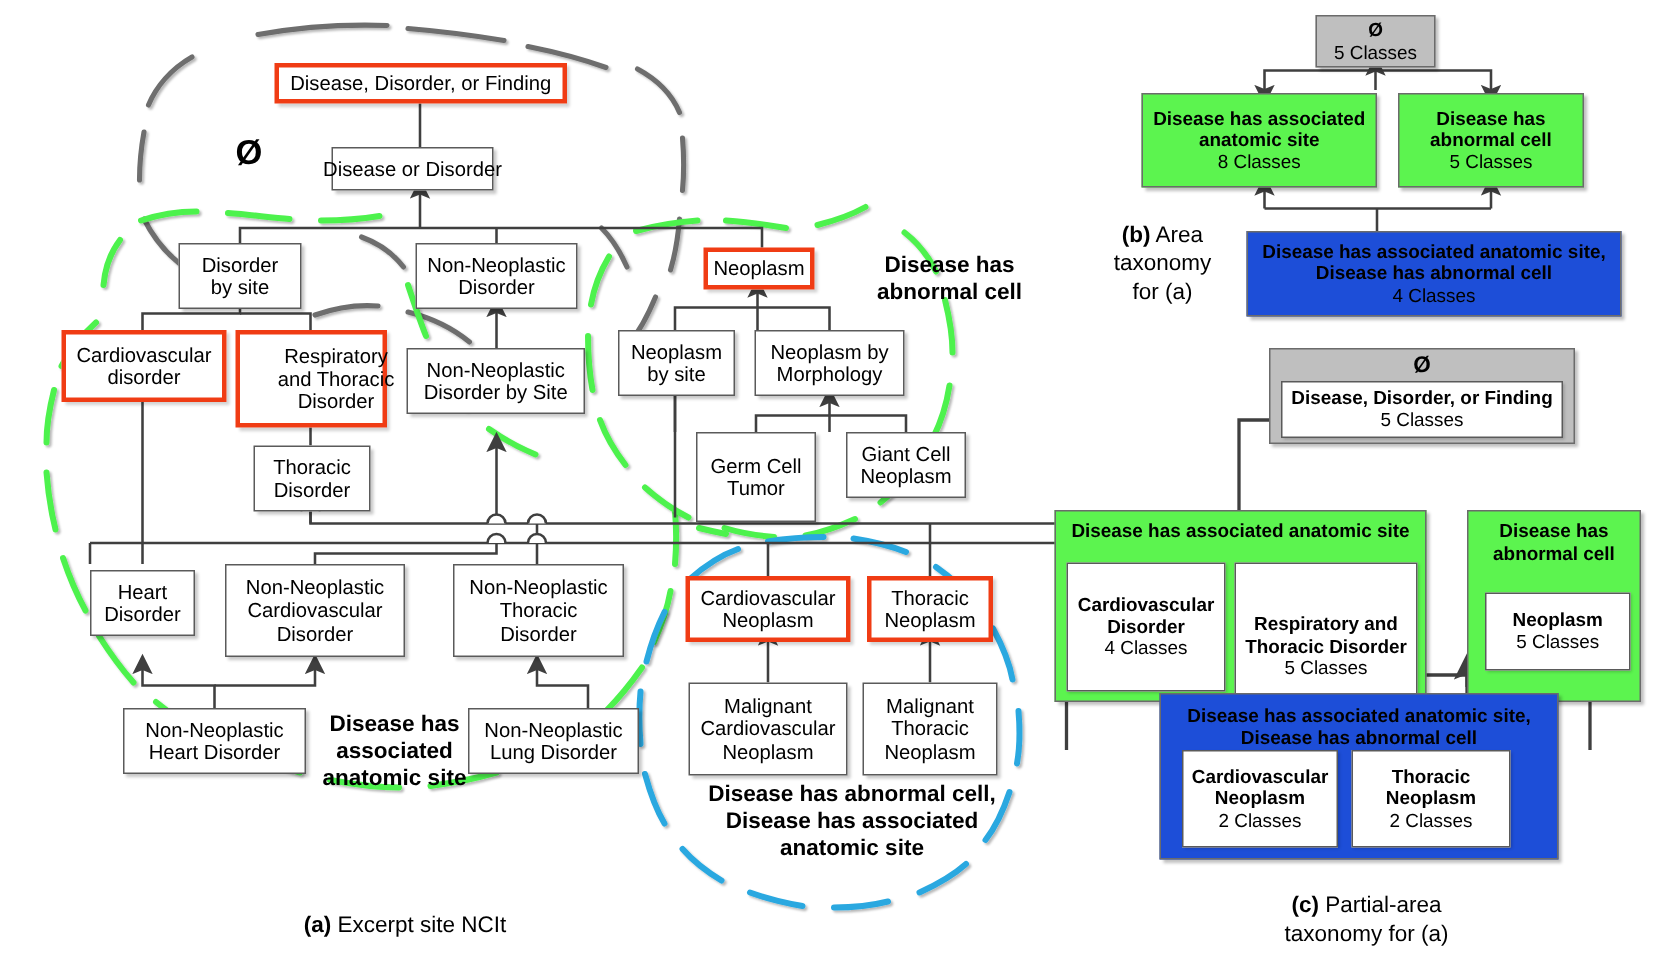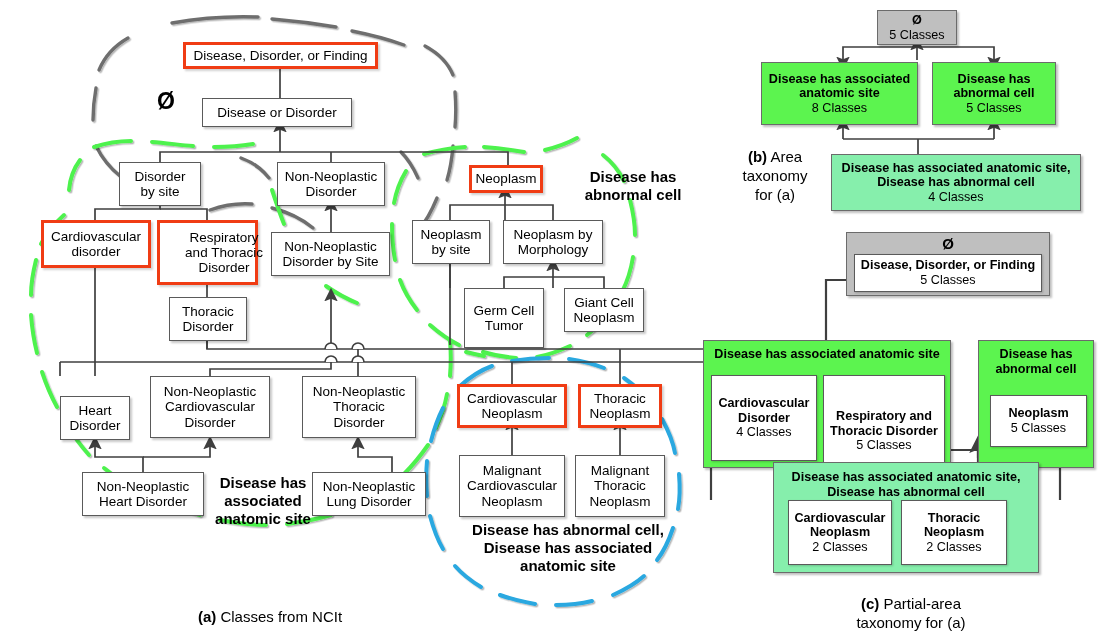--- a/index.html
+++ b/index.html
@@ -15,21 +15,21 @@
   .node.hl{border:3px solid #f03c14;box-shadow:2px 2px 2px rgba(0,0,0,0.18);}
   .node .ln{display:block;white-space:nowrap;}
 
   
   .tnode{position:absolute;box-sizing:border-box;display:flex;flex-direction:column;
          align-items:center;justify-content:center;text-align:center;
          font-weight:bold;font-size:12.6px;color:#000;line-height:1.16;
          border:1.4px solid #6b6b6b;box-shadow:2px 2px 2px rgba(0,0,0,0.25);}
   .tnode .cls{font-weight:normal;}
   .green{background:#5cf44f;}
-  .cyan{background:#86efac;}
+  .cyan{background:#1d4ed8;}
   .grey{background:#bfbfbf;}
 
   .caption{position:absolute;font-size:15px;color:#000;text-align:center;line-height:1.25;}
   .caption b{font-weight:bold;}
 
   .grouplab{position:absolute;font-weight:bold;font-size:15px;color:#000;
             text-align:center;line-height:1.2;}
 
   .nullsym{position:absolute;font-weight:bold;font-size:23px;color:#000;}
   .nullsym-sm{font-size:15px;font-weight:bold;}
@@ -219,21 +219,21 @@
       <path d="M978,458 L978,446" marker-end="url(#ah)"></path>
       <path d="M835,497 L835,500"></path>
       <path d="M966,497 L966,500"></path>
     </g>
   </svg>
 
   <div class="node hl" style="left:183px;top:42px;width:195px;height:27px;">
     <span class="ln">Disease, Disorder, or Finding</span>
   </div>
 
-  <div class="node" style="left:202px;top:98px;width:150px;height:29px;justify-content:center;">
+  <div class="node" style="left:221px;top:98px;width:108px;height:29px;justify-content:center;">
     <span class="ln">Disease or Disorder</span>
   </div>
 
   <div class="node" style="left:119px;top:162px;width:82px;height:44px;">
     <span class="ln">Disorder</span>
     <span class="ln">by site</span>
   </div>
 
   <div class="node" style="left:277px;top:162px;width:108px;height:44px;">
     <span class="ln">Non-Neoplastic</span>
@@ -278,21 +278,21 @@
   <div class="node" style="left:464px;top:288px;width:80px;height:60px;">
     <span class="ln">Germ Cell</span>
     <span class="ln">Tumor</span>
   </div>
 
   <div class="node" style="left:564px;top:288px;width:80px;height:44px;">
     <span class="ln">Giant Cell</span>
     <span class="ln">Neoplasm</span>
   </div>
 
-  <div class="node" style="left:60px;top:396px;width:70px;height:44px;">
+  <div class="node" style="left:60px;top:380px;width:70px;height:44px;">
     <span class="ln">Heart</span>
     <span class="ln">Disorder</span>
   </div>
 
   <div class="node" style="left:150px;top:376px;width:120px;height:62px;">
     <span class="ln">Non-Neoplastic</span>
     <span class="ln">Cardiovascular</span>
     <span class="ln">Disorder</span>
   </div>
 
@@ -349,21 +349,21 @@
     <div>abnormal cell</div>
   </div>
 
   <div class="grouplab" style="left:443px;top:521px;width:250px;">
     <div>Disease has abnormal cell,</div>
     <div>Disease has associated</div>
     <div>anatomic site</div>
   </div>
 
   <div class="caption" style="left:130px;top:608px;width:280px;">
-    <b>(a)</b><span> Classes from NCIt</span>
+    <b>(a)</b><span> Excerpt site NCIt</span>
   </div>
 
   <div class="tnode grey" style="left:877px;top:10px;width:80px;height:35px;">
     <span>Ø</span>
     <span class="cls">5 Classes</span>
   </div>
 
   <div class="tnode green" style="left:761px;top:62px;width:157px;height:63px;">
     <span>Disease has associated</span>
     <span>anatomic site</span>

